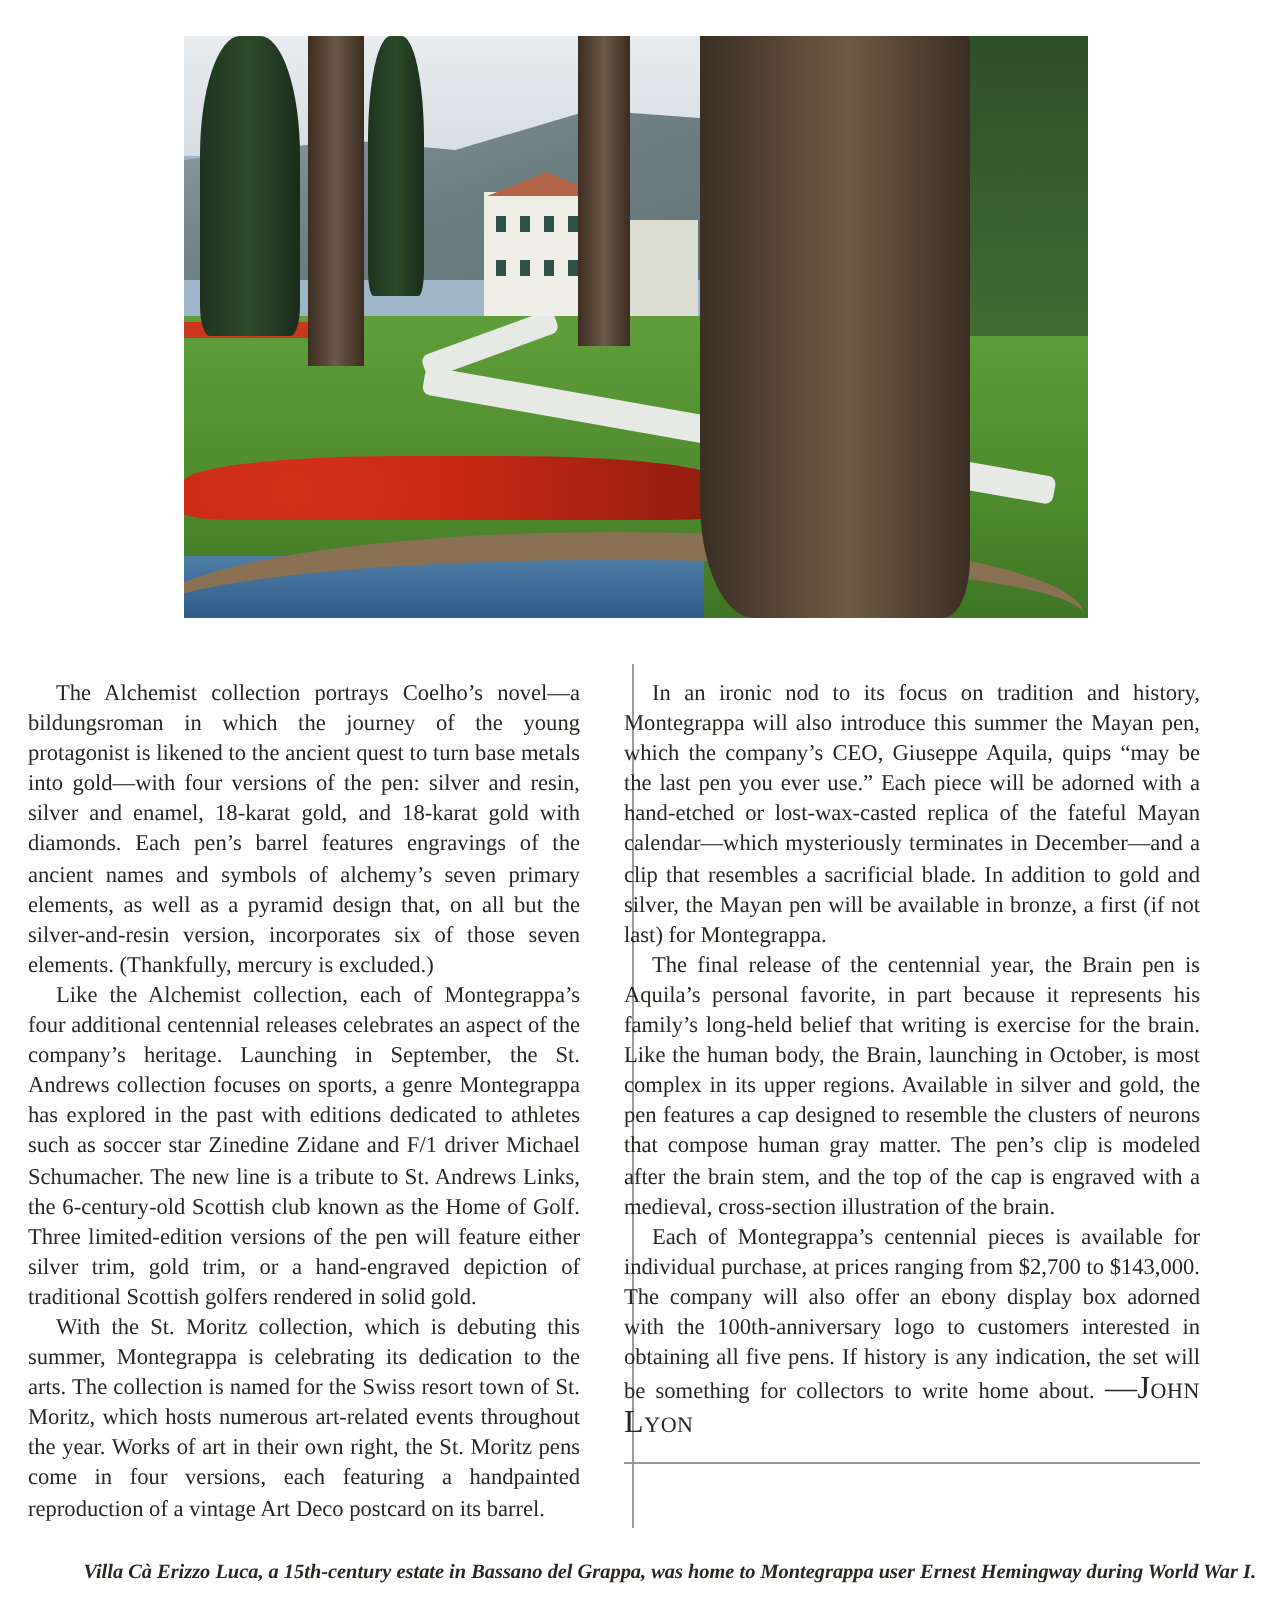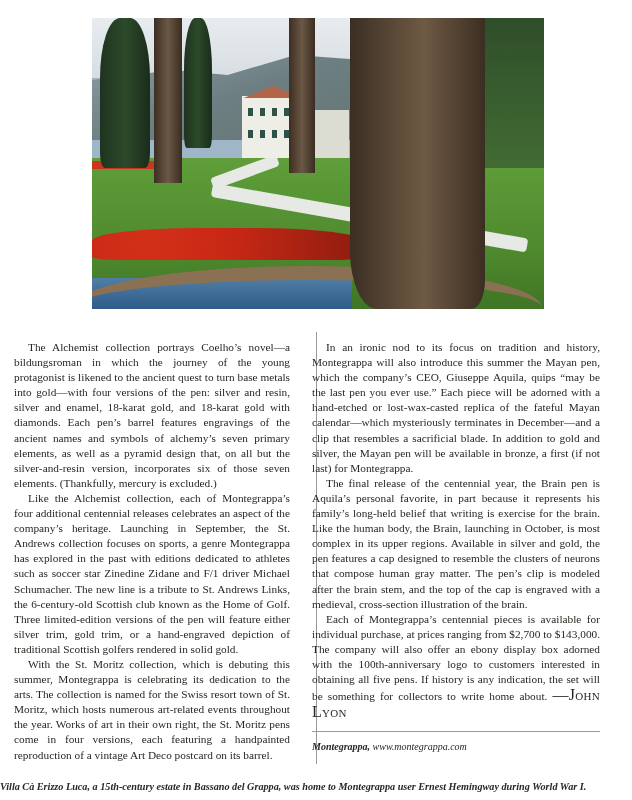--- a/index.html
+++ b/index.html
@@ -26,21 +26,21 @@
 
   .col { position:absolute; top:340px; width:276px; font-size:11.3px; line-height:15.1px; text-align:justify; hyphens:auto; }
   .col-left { left:14px; }
   .col-right { left:312px; width:288px; }
   .col p { margin:0; text-indent:14px; }
   .divider { position:absolute; left:316px; top:332px; width:1px; height:432px; background:#9a9a9a; }
   .sig { font-variant:small-caps; font-size:16px; letter-spacing:0.3px; }
   .rule { height:1px; background:#9a9a9a; margin:10px 0 7px 0; }
   .credit { font-size:10px; font-style:italic; text-indent:0 !important; }
   .credit b { font-weight:bold; }
-  .caption { position:absolute; left:0; width:628px; top:781px; text-align:left; font-size:10.2px; font-style:italic; font-weight:bold; color:#2a2622; }
+  .caption { position:absolute; left:0; width:628px; top:781px; text-align:right; font-size:10.2px; font-style:italic; font-weight:bold; color:#2a2622; }
 </style>
 </head>
 <body>
 
 <div class="photo">
   <div class="sky"></div>
   <div class="mountains"></div>
   <div class="lawn"></div>
   <div class="path2"></div>
   <div class="path"></div>
@@ -75,16 +75,15 @@
   <p>With the St. Moritz collection, which is debuting this summer, Montegrappa is celebrating its dedication to the arts. The collection is named for the Swiss resort town of St. Moritz, which hosts numerous art-related events throughout the year. Works of art in their own right, the St. Moritz pens come in four versions, each featuring a handpainted reproduction of a vintage Art Deco postcard on its barrel.</p>
 </div>
 
 <div class="divider"></div>
 
 <div class="col col-right">
   <p>In an ironic nod to its focus on tradition and history, Montegrappa will also introduce this summer the Mayan pen, which the company’s CEO, Giuseppe Aquila, quips “may be the last pen you ever use.” Each piece will be adorned with a hand-etched or lost-wax-casted replica of the fateful Mayan calendar—which mysteriously terminates in December—and a clip that resembles a sacrificial blade. In addition to gold and silver, the Mayan pen will be available in bronze, a first (if not last) for Montegrappa.</p>
   <p>The final release of the centennial year, the Brain pen is Aquila’s personal favorite, in part because it represents his family’s long-held belief that writing is exercise for the brain. Like the human body, the Brain, launching in October, is most complex in its upper regions. Available in silver and gold, the pen features a cap designed to resemble the clusters of neurons that compose human gray matter. The pen’s clip is modeled after the brain stem, and the top of the cap is engraved with a medieval, cross-section illustration of the brain.</p>
   <p><span>Each of Montegrappa’s centennial pieces is available for individual purchase, at prices ranging from $2,700 to $143,000. The company will also offer an ebony display box adorned with the 100th-anniversary logo to customers interested in obtaining all five pens. If history is any indication, the set will be something for collectors to write home about.</span> <span class="sig">—John Lyon</span></p>
   <div class="rule"></div>
-  <p class="credit"><b>Montegrappa,</b> <span>www.montegrappa.com</span></p>
 </div>
 
 <div class="caption">Villa Cà Erizzo Luca, a 15th-century estate in Bassano del Grappa, was home to Montegrappa user Ernest Hemingway during World War I.</div>
 
 </body></html>

